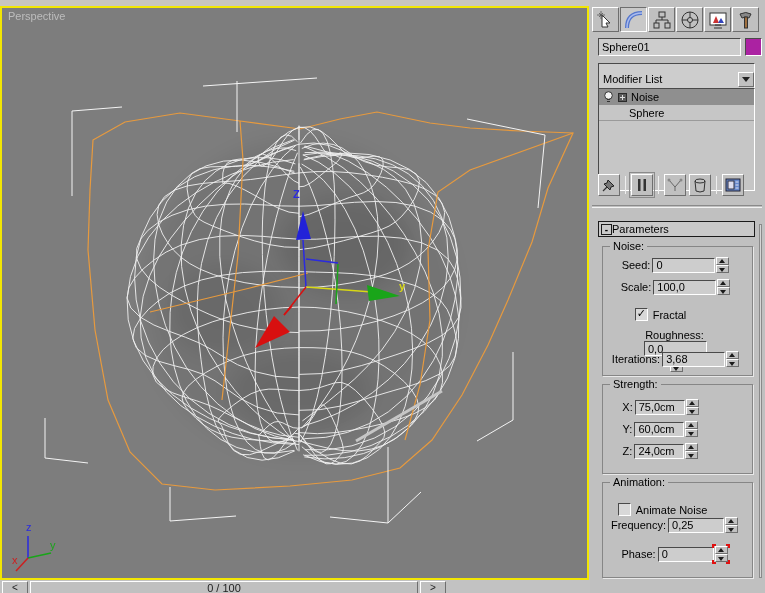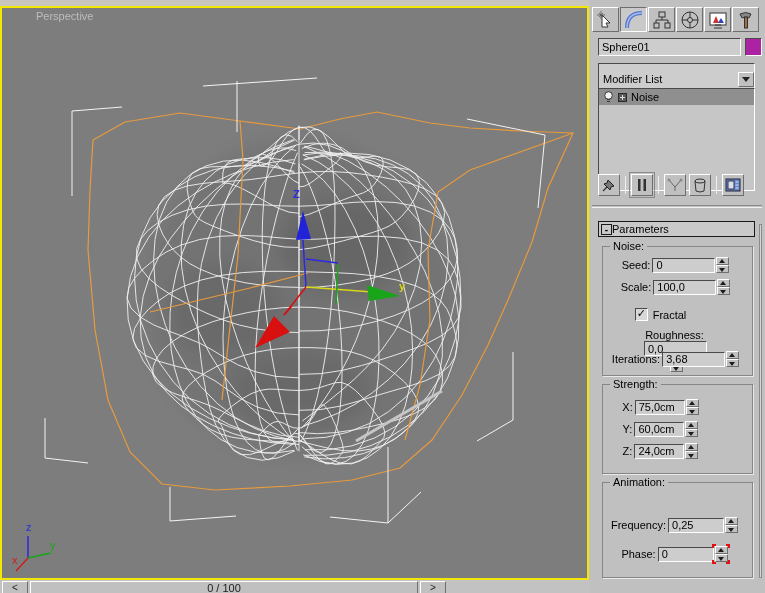--- a/index.html
+++ b/index.html
@@ -5,21 +5,21 @@
   :root{ --yellow:#f2e602; --panel:#c0c0c0; --orange:#e79a3e; --wire:#efefef; }
   *{margin:0;padding:0;box-sizing:border-box;}
   html,body{width:765px;height:593px;overflow:hidden;}
   body{background:var(--panel);font-family:"Liberation Sans",sans-serif;position:relative;}
 
   #top-strip{position:absolute;left:0;top:0;width:765px;height:6px;background:#c8c5be;}
 
   
   #viewport{position:absolute;left:0;top:6px;width:589px;height:574px;border:2px solid var(--yellow);background:#7d7d7d;overflow:hidden;}
   #viewport svg{position:absolute;left:0;top:0;}
-  .vp-label{position:absolute;left:6px;top:2px;font-size:11px;color:#bdbdbd;margin-left:28px;}
+  .vp-label{position:absolute;left:6px;top:2px;font-size:11px;color:#bdbdbd;}
   .mesh{fill:none;stroke:var(--wire);stroke-width:1;opacity:.92;}
   .gz{fill:none;stroke:var(--orange);stroke-width:1.2;}
   .brk{fill:none;stroke:#f4f4f4;stroke-width:1;}
   .axis-label{position:absolute;font-size:11px;font-weight:bold;}
   #gz-z{left:291px;top:180px;color:#2a2ae0;}
   #gz-y{left:397px;top:272px;color:#d8d815;}
   #tp-z{left:24px;top:513px;color:#2a2ae0;font-weight:normal;}
   #tp-y{left:48px;top:531px;color:#19a519;font-weight:normal;}
   #tp-x{left:10px;top:546px;color:#cc2020;font-weight:normal;}
 
@@ -243,20 +243,23 @@
       <svg class="icon" width="11" height="13">
         <circle cx="5.5" cy="4.5" r="3.8" fill="#f4f4f4" stroke="#333"></circle>
         <path d="M4,8.5 h3 M4,10.5 h3" stroke="#333"></path>
       </svg>
       <svg class="icon" width="9" height="9">
         <rect x="0.5" y="0.5" width="8" height="8" fill="#5a5a5a" stroke="#2a2a2a"></rect>
         <path d="M2,4.5 h5 M4.5,2 v5" stroke="#ddd"></path>
       </svg>
       <span>Noise</span>
     </div>
+    <div class="srow indent">
+      <span>Sphere</span>
+    </div>
   </div>
 
   <div id="stack-tools">
     <div class="sbtn">
       <svg class="icon" width="16" height="16">
         <path d="M2,14 L7,9" stroke="#333" stroke-width="1.3"></path>
         <path d="M7,3 l6,6 -3,1 -1,3 -6,-6 3,-1 z" fill="#777" stroke="#222"></path>
       </svg>
     </div>
     <div class="vdiv"></div>
@@ -361,20 +364,24 @@
       <input class="fld w50" value="24,0cm" style="">
       <span class="spin">
           <i class="up"></i>
           <i class="dn"></i>
         </span>
     </div>
   </div>
 
   <div class="grp" id="anim-grp">
     <span class="legend">Animation:</span>
+    <div class="prow" style="top:20px;padding-right:28px;">
+      <span class="cb"></span>
+      <span class="plabel">Animate Noise</span>
+    </div>
     <div class="prow" style="top:34px;padding-right:6px;">
       <span class="plabel">Frequency:</span>
       <input class="fld w55" value="0,25" style="">
       <span class="spin">
           <i class="up"></i>
           <i class="dn"></i>
         </span>
     </div>
     <div class="prow" style="top:63px;padding-right:6px;">
       <span class="plabel">Phase:</span>

